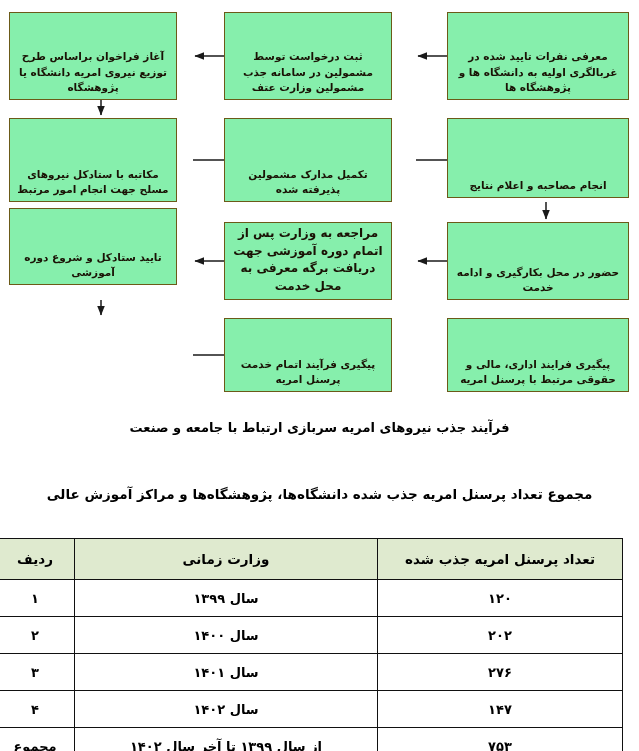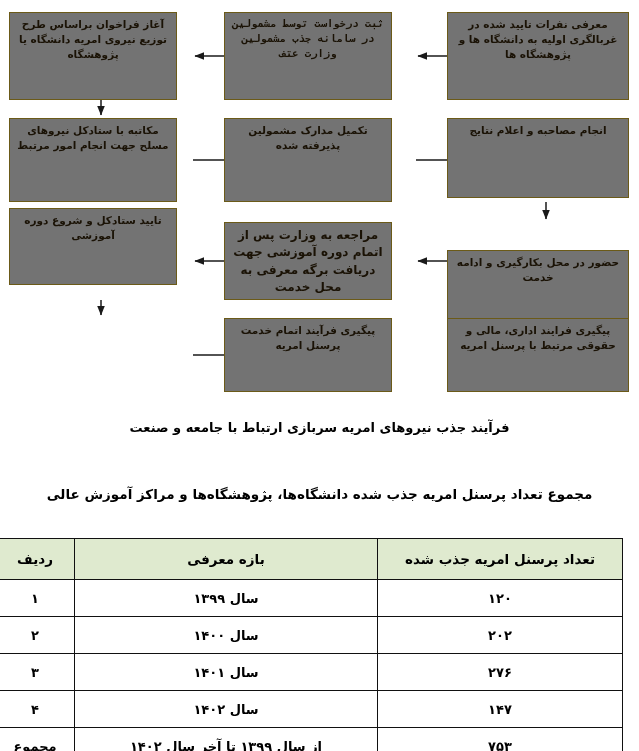--- a/index.html
+++ b/index.html
@@ -28,52 +28,52 @@
     position: absolute;
     left: 0;
     top: 0;
     width: 639px;
     height: 410px;
     pointer-events: none;
   }
   .node {
     position: absolute;
     box-sizing: border-box;
-    background: #737373;
+    background: #86efac;
     border: 1.4px solid #6b5a18;
     display: flex;
-    align-items: flex-start;
+    align-items: flex-end;
     justify-content: center;
     text-align: center;
     padding: 4px 7px;
     direction: rtl;
   }
   .node .node-label {
     font-size: 10.5px;
     font-weight: bold;
     line-height: 1.45;
     letter-spacing: 0px;
     color: #1a1205;
   }
   .node.small .node-label { font-size: 12px; }
 
   
   #n1 { right: 462px; top: 12px; width: 168px; height: 88px; }
-  #n2 { right: 247px; top: 12px; width: 168px; height: 88px; font-family: Liberation Mono, monospace; }
+  #n2 { right: 247px; top: 12px; width: 168px; height: 88px; }
   #n3 { right: 10px;  top: 12px; width: 182px; height: 88px; }
 
   
   #n4 { right: 462px; top: 118px; width: 168px; height: 84px; }
   #n5 { right: 247px; top: 118px; width: 168px; height: 84px; }
   #n6 { right: 10px;  top: 118px; width: 182px; height: 80px; }
 
   
   #n7 { right: 462px; top: 208px; width: 168px; height: 77px; }
   #n8 { right: 247px; top: 222px; width: 168px; height: 78px; }
-  #n9 { right: 10px;  top: 222px; width: 182px; height: 78px; margin-top: 28px; }
+  #n9 { right: 10px;  top: 222px; width: 182px; height: 78px; }
 
   
   #n10 { right: 247px; top: 318px; width: 168px; height: 74px; }
   #n11 { right: 10px;  top: 318px; width: 182px; height: 74px; }
 
   
   .caption {
     position: absolute;
     width: 639px;
     text-align: center;
@@ -195,21 +195,21 @@
 </div>
 
 <div class="caption" id="caption-1">فرآیند جذب نیروهای امریه سربازی ارتباط با جامعه و صنعت</div>
 <div class="caption" id="caption-2">مجموع تعداد پرسنل امریه جذب شده دانشگاه‌ها، پژوهشگاه‌ها و مراکز آموزش عالی</div>
 
 <div id="data-table-wrap">
   <table id="data-table">
     <thead>
       <tr>
         <th class="col-tedad">تعداد پرسنل امریه جذب شده</th>
-        <th class="col-bazeh">بازه معرفی</th>
+        <th class="col-bazeh">وزارت زمانی</th>
         <th class="col-radif">ردیف</th>
       </tr>
     </thead>
     <tbody>
       <tr>
         <td>۱۲۰</td>
         <td>سال ۱۳۹۹</td>
         <td>۱</td>
       </tr>
       <tr>

